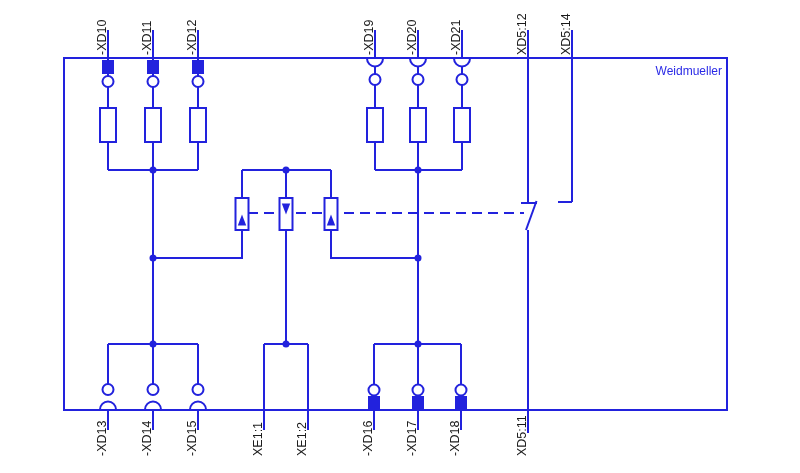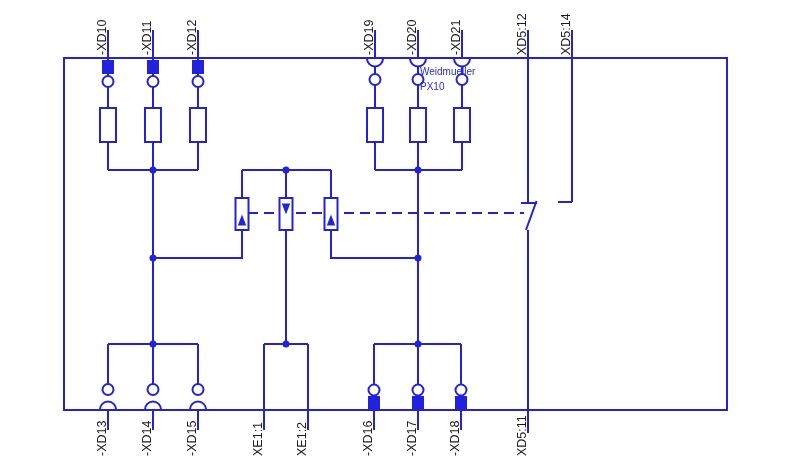--- a/index.html
+++ b/index.html
@@ -20,23 +20,23 @@
   .term-label{
     font-family:"Liberation Sans", sans-serif;
     font-size:12.5px;
     fill:#1a1a1a;
   }
   #device-info{
     position:absolute;
     top:64px;
     left:420px;
     width:302px;
-    text-align:left;
+    text-align:right;
     color:#2a2ae6;
-    font-size:10px;
+    font-size:12px;
     line-height:15px;
     white-space:nowrap;
   }
 </style>
 </head>
 <body>
 
 <div id="stage">
 
   <svg width="800" height="473" viewBox="0 0 800 473">
@@ -180,16 +180,15 @@
       <text class="term-label" x="305.5" y="456" transform="rotate(-90 305.5 456)">XE1:2</text>
       <text class="term-label" x="371.5" y="456" transform="rotate(-90 371.5 456)">-XD16</text>
       <text class="term-label" x="415.5" y="456" transform="rotate(-90 415.5 456)">-XD17</text>
       <text class="term-label" x="458.5" y="456" transform="rotate(-90 458.5 456)">-XD18</text>
       <text class="term-label" x="525.5" y="456" transform="rotate(-90 525.5 456)">XD5:11</text>
     </g>
   </svg>
 
   <div id="device-info">
     <div>Weidmueller</div>
-    <div>PX10</div>
   </div>
 
 </div>
 
 </body></html>

